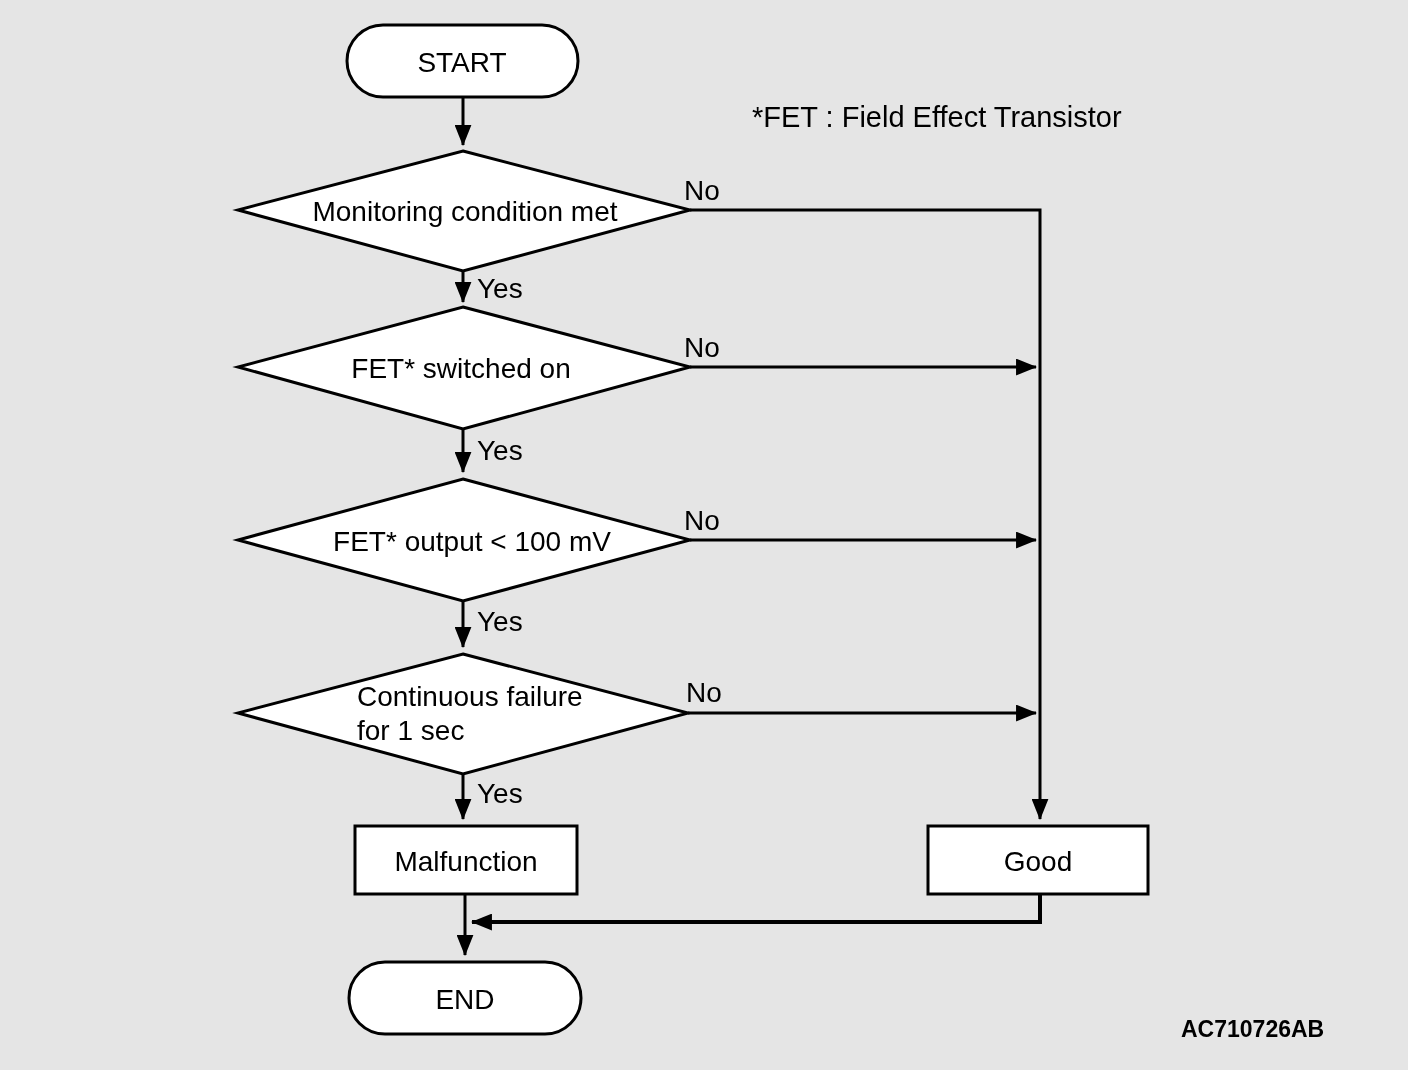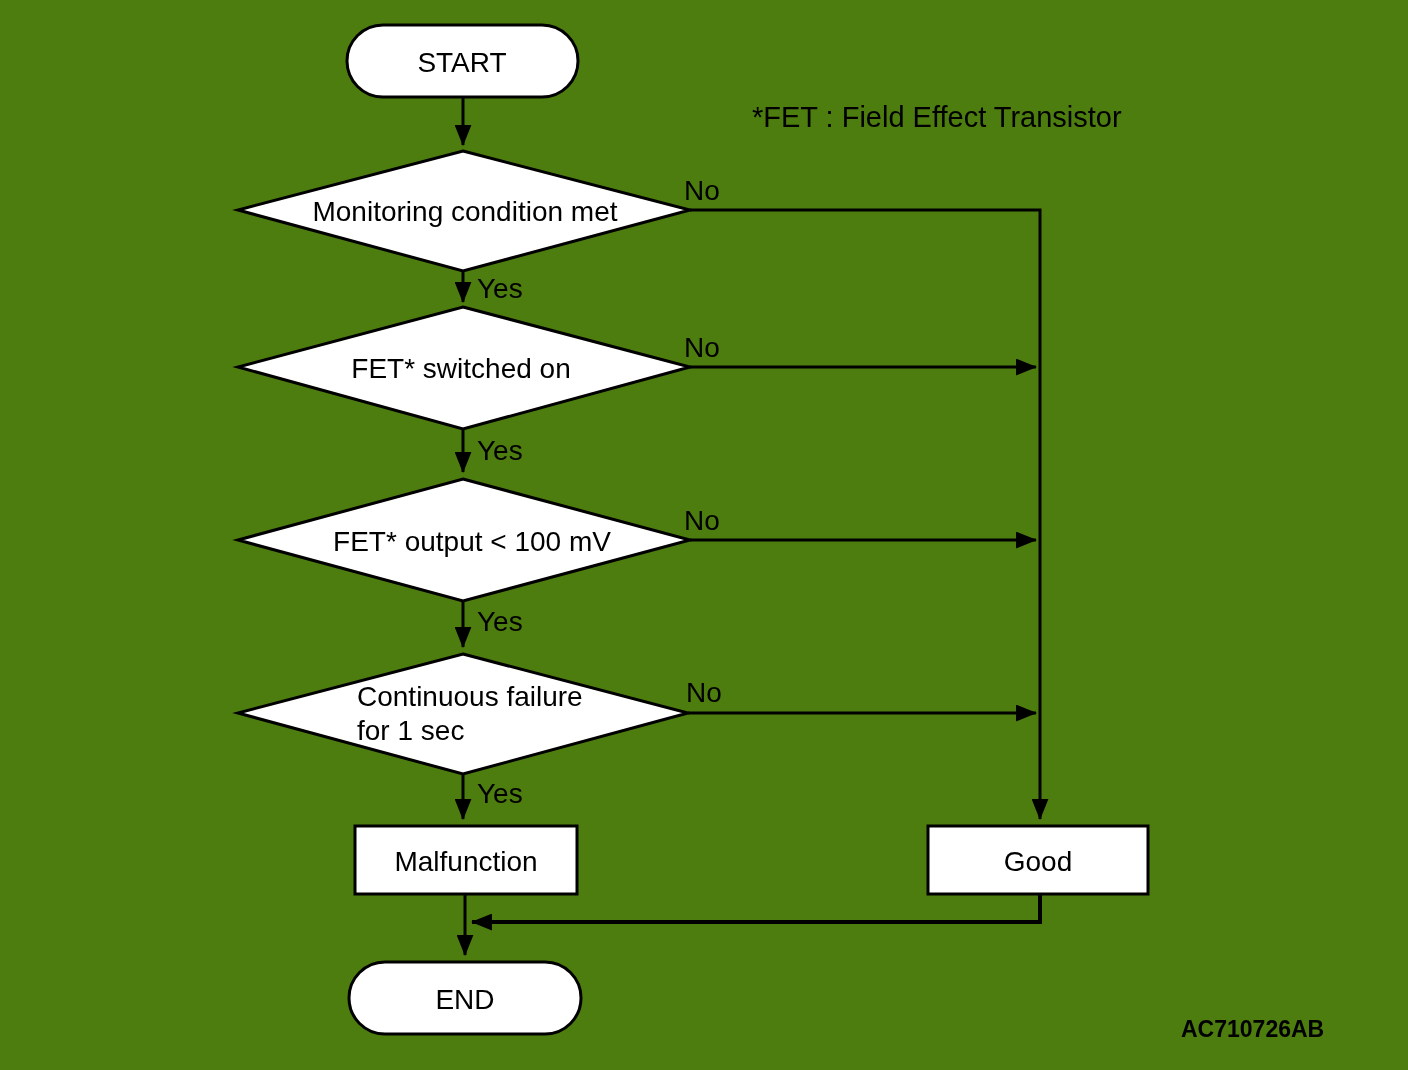--- a/index.html
+++ b/index.html
@@ -4,21 +4,21 @@
 <style>
   html, body {
     margin: 0;
     padding: 0;
     background: #ffffff;
   }
   .canvas {
     position: relative;
     width: 1408px;
     height: 1070px;
-    background: #4d7c0f;
+    background: #e5e5e5;
     overflow: hidden;
   }
   svg text {
     font-family: "Liberation Sans", sans-serif;
     font-size: 28px;
     fill: #000000;
   }
   svg .note-text {
     font-size: 29px;
   }

